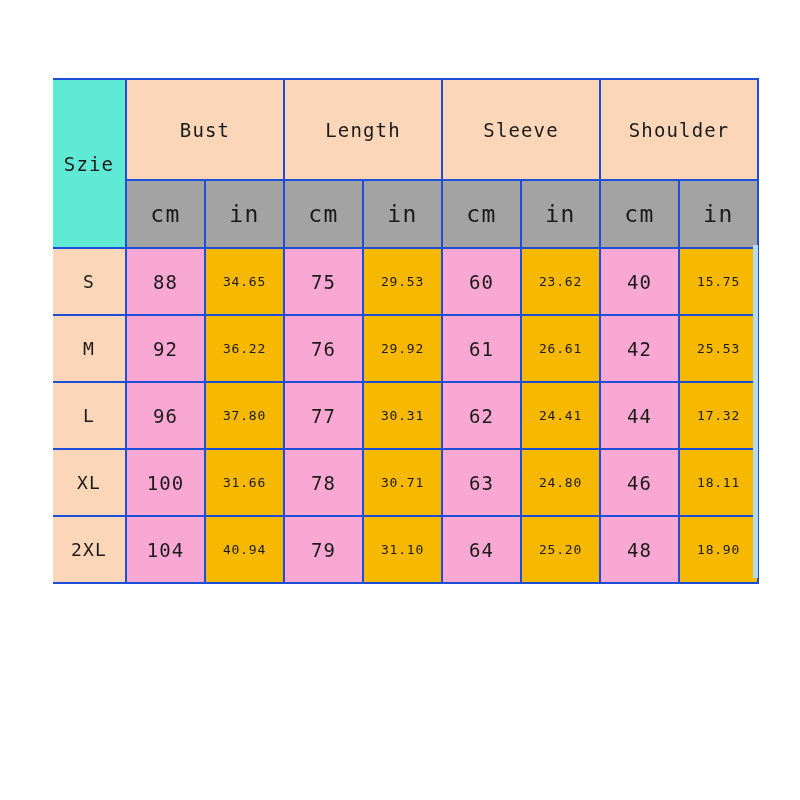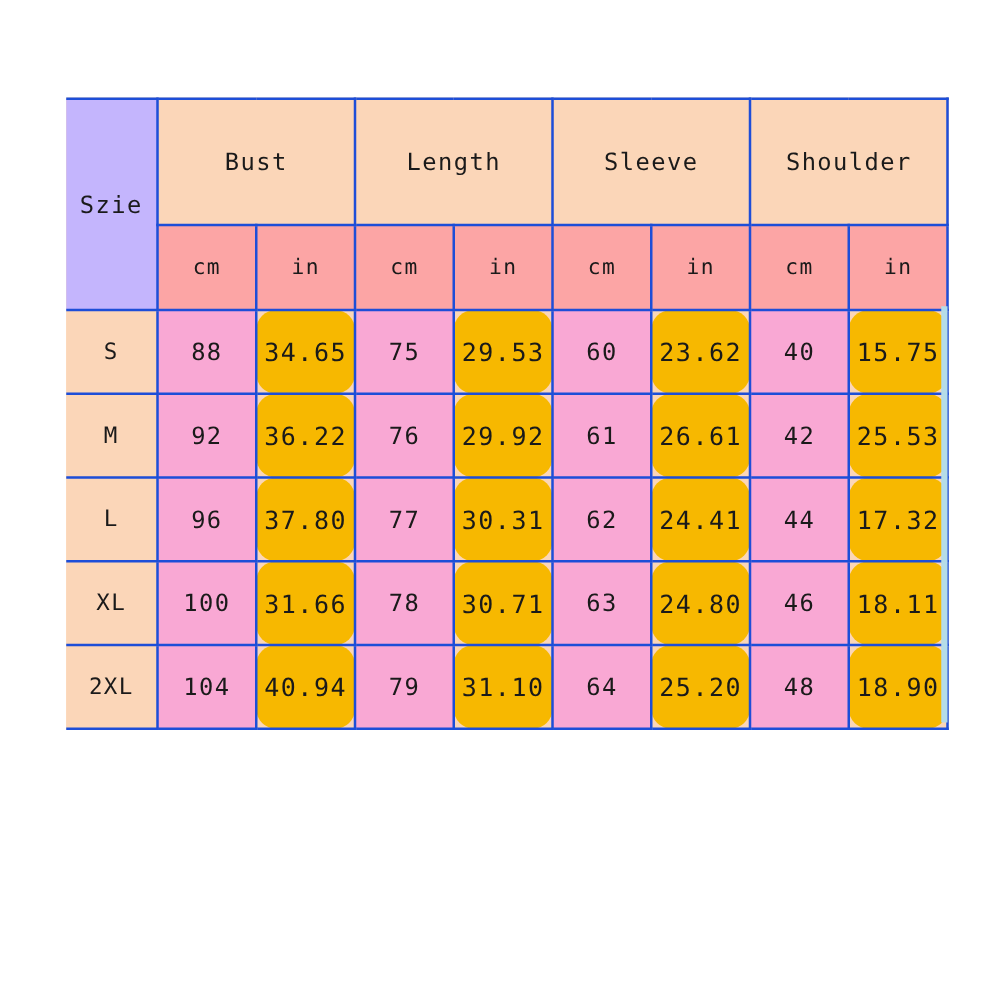--- a/index.html
+++ b/index.html
@@ -55,47 +55,46 @@
   col.c-size { width: 73px; }
   col.c-unit { width: 79px; }
 
   
   .hdr-group {
     height: 100px;
     background: #fbd6b8;
     font-size: 19px;
   }
   .cell-size-label {
-    background: #c4b5fd;
+    background: #5eead4;
     font-size: 19px;
     height: 167px;
   }
 
   
   .hdr-unit {
     height: 67px;
-    background: #fca5a5;
-    font-size: 17px;
+    background: #a3a3a3;
+    font-size: 23px;
   }
 
   
   .data-row { height: 67px; }
 
   .cell-size {
     background: #fbd6b8;
     font-size: 18px;
   }
   .cell-cm {
     background: #f9a8d4;
     font-size: 19px;
   }
   .cell-in {
     background: #f7b800;
-    font-size: 20px;
-    border-radius: 16px;
+    font-size: 13px;
   }
 
   
   .right-sliver {
     position: absolute;
     left: 753px;
     top: 245px;
     width: 5px;
     height: 333px;
     background: #b5dce8;

